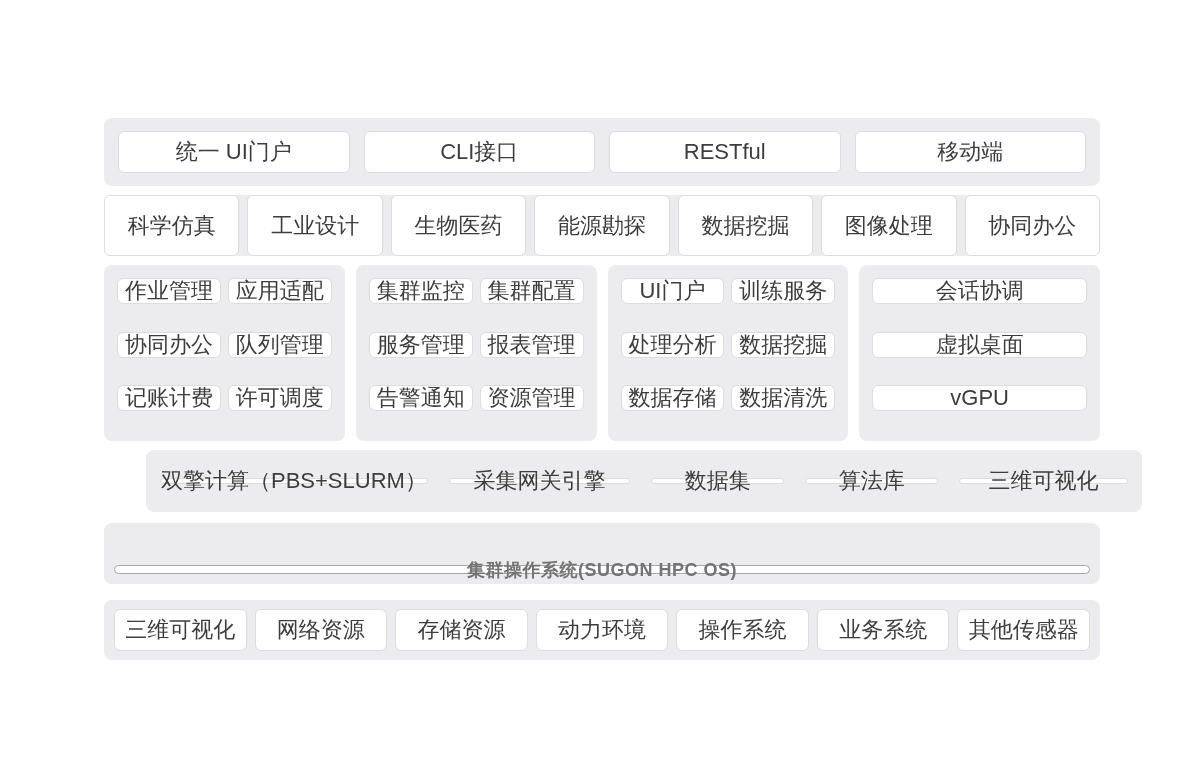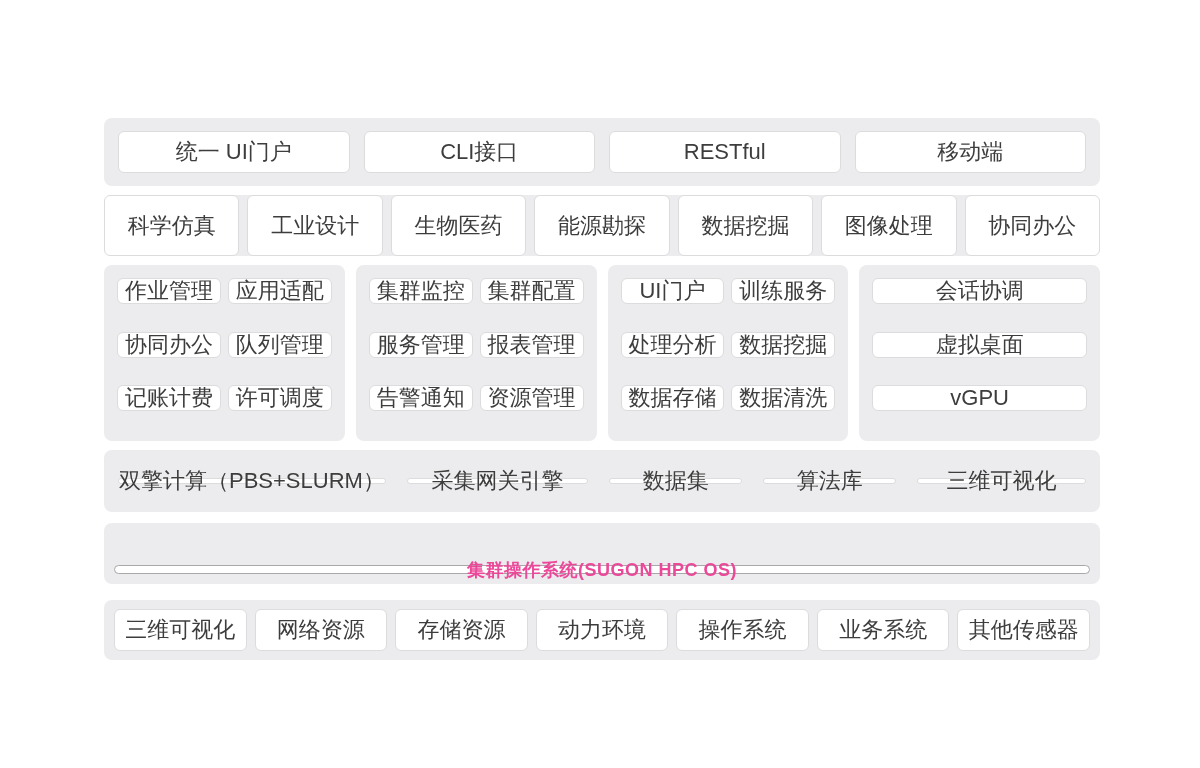--- a/index.html
+++ b/index.html
@@ -29,29 +29,29 @@
   }
   .group{
     position:relative;left:0;flex:1 1 0;height:176px;
     background:#ececee;border-radius:8px;box-sizing:border-box;
     padding:13px;display:grid;grid-template-columns:1fr 1fr;
     column-gap:7px;row-gap:11px;
   }
   .group .box{height:26px;flex:none;}
   .group.single{grid-template-columns:1fr;}
   
-  #row-engines{top:450px;height:62px;padding:28px 14px;gap:21px;}
+  #row-engines{top:450px;height:62px;padding:28px 14px;gap:21px;margin-left:42px;}
   .f-xl{flex:200 1 0;}
   .f-md{flex:146 1 0;}
   .f-lg{flex:186 1 0;}
   
   #row-os{top:523px;height:61px;padding:10px;display:flex;}
   .os-box{
     width:100%;border:1px solid #a8a8aa;border-radius:10px;
-    font-size:18px;font-weight:bold;color:#ec4899;letter-spacing:.5px;margin-top:32px;
+    font-size:18px;font-weight:bold;color:#737373;letter-spacing:.5px;margin-top:32px;
   }
   
   #row-resources{top:600px;height:60px;padding:9px 10px;gap:8px;}
 </style>
 </head>
 <body>
 
 <div class="stage">
 
   <section class="panel flex-row" id="row-access">

